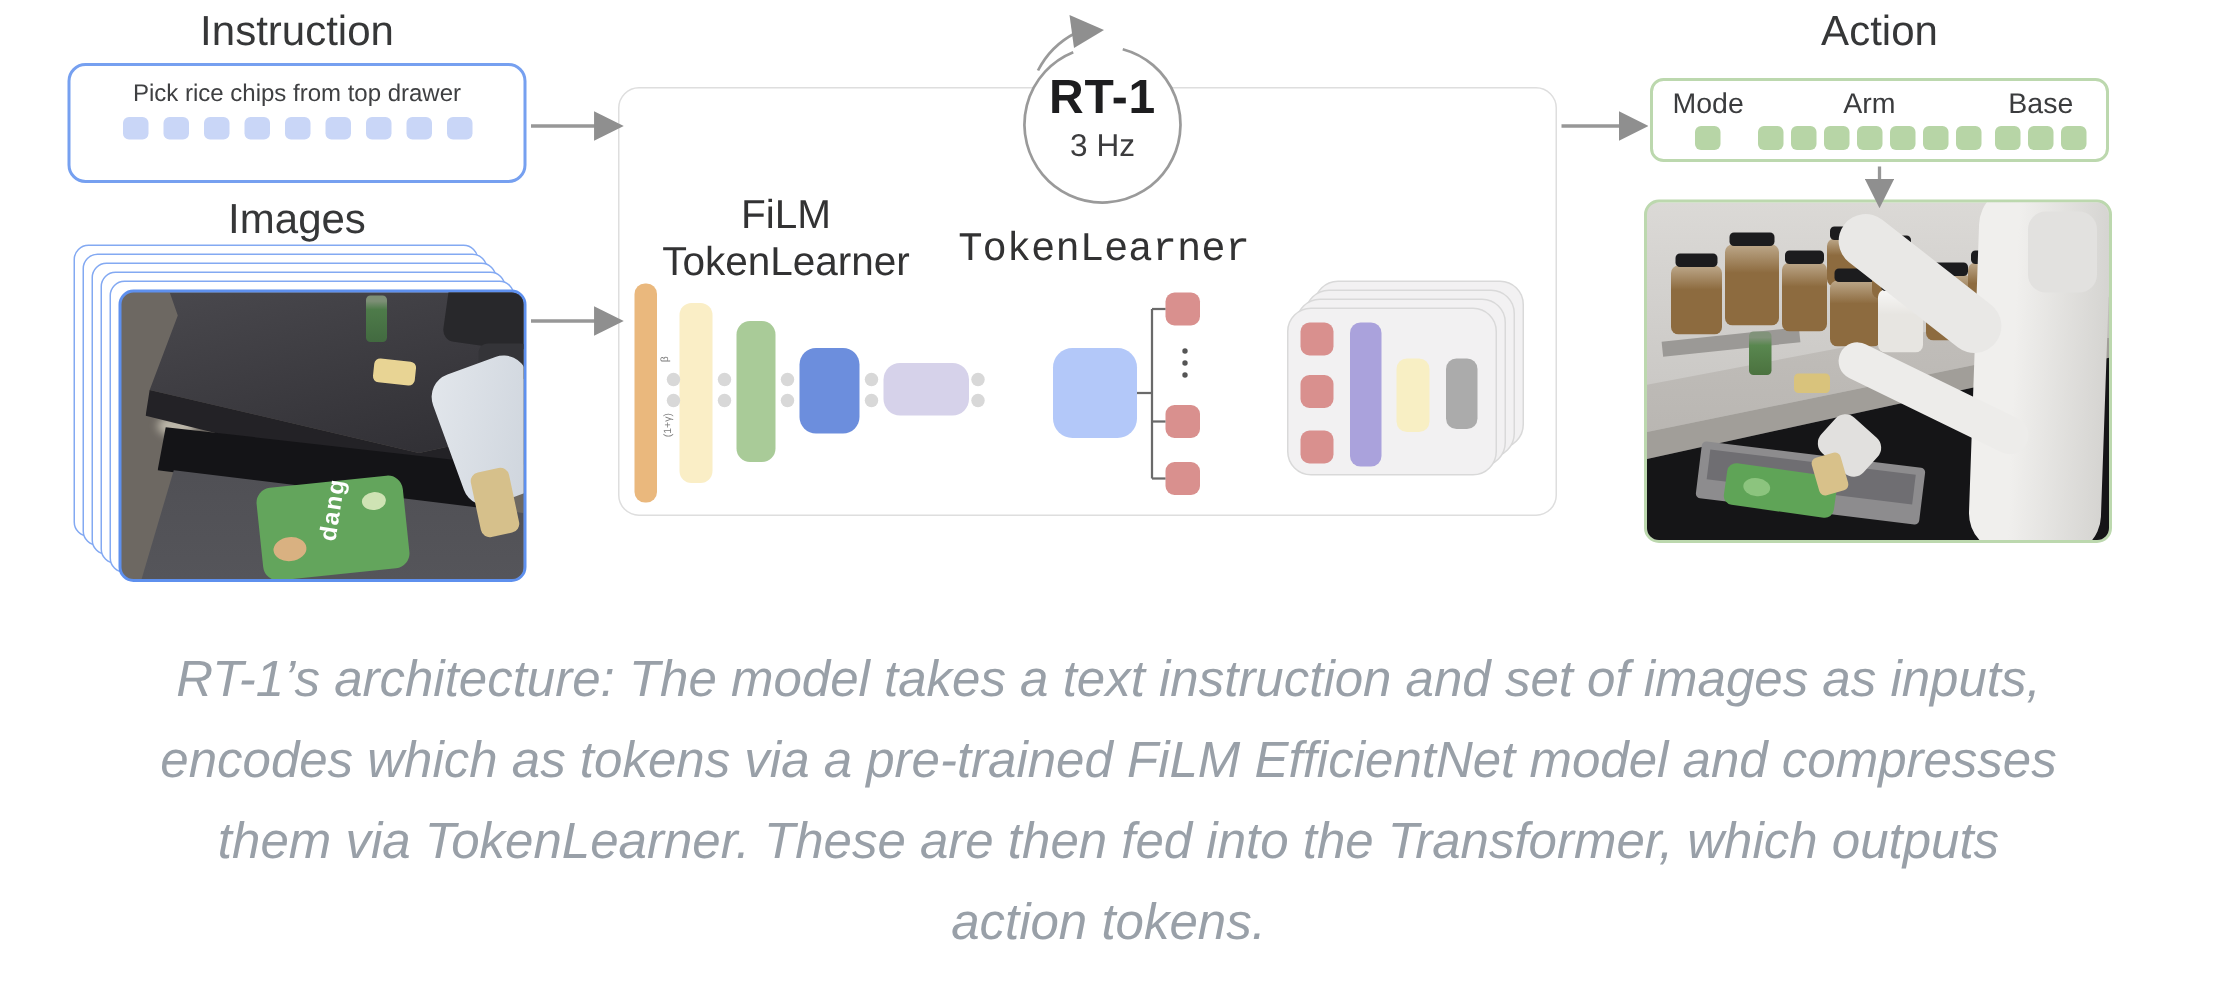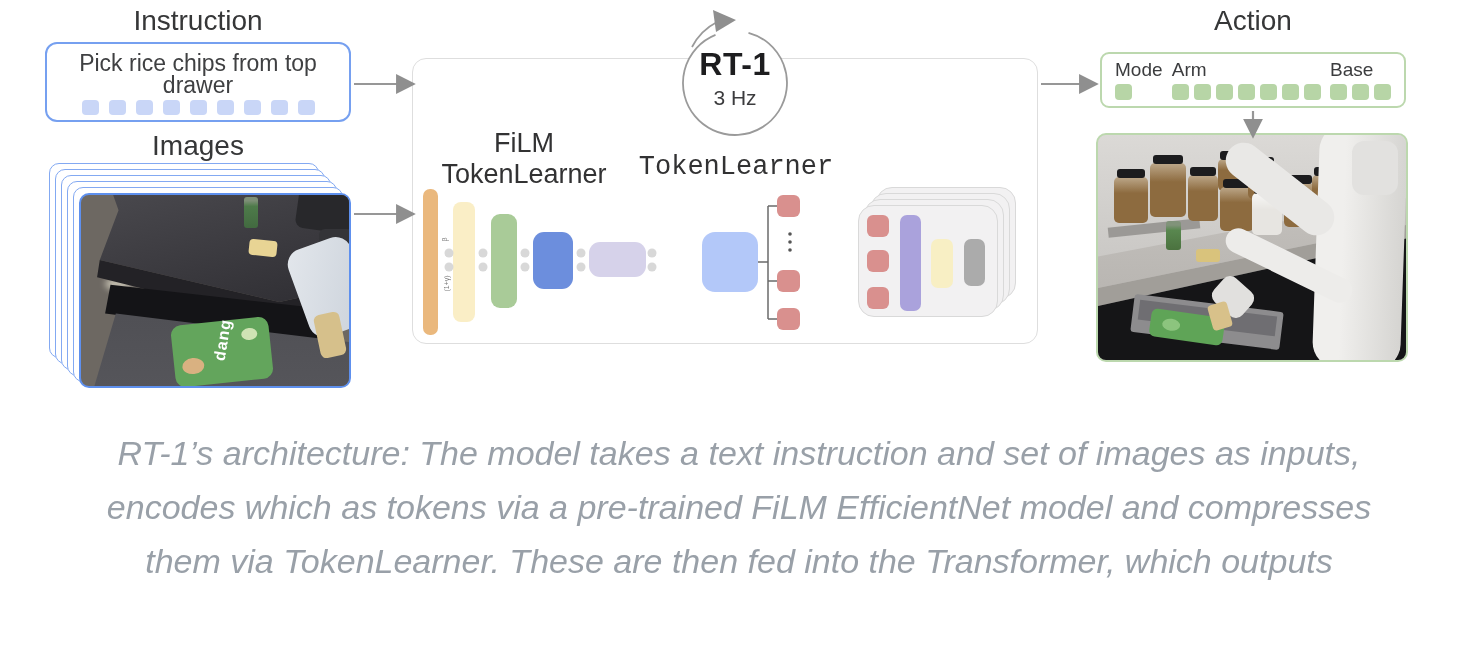--- a/index.html
+++ b/index.html
@@ -3,21 +3,21 @@
 <meta charset="utf-8">
 <style>
   html,body{margin:0;padding:0;background:#ffffff;}
   .stage{position:relative;width:1478px;height:666px;background:#fff;overflow:hidden;
          font-family:"Liberation Sans",sans-serif;}
   
   .sec-title{position:absolute;font-size:28px;color:#363738;text-align:center;}
   
   .instr-box{position:absolute;left:45px;top:42px;width:306px;height:80px;background:#fff;
              border:2px solid #76a0f0;border-radius:12px;box-sizing:border-box;text-align:center;}
-  .instr-text{margin-top:8px;font-size:23px;line-height:22px;color:#3f4042;}
+  .instr-text{margin-top:8px;font-size:16px;line-height:22px;color:#3f4042;}
   .instr-tokens{display:flex;justify-content:center;gap:10px;margin-top:4px;}
   .btok{width:17px;height:15px;border-radius:4px;background:#c9d6f7;display:inline-block;}
   
   .frame{position:absolute;width:270px;height:195px;background:#fff;border:1.6px solid #83a9f2;
          border-radius:10px;box-sizing:border-box;}
   .frame:nth-child(1){left:49px;top:163px}.frame:nth-child(2){left:55px;top:169px}
   .frame:nth-child(3){left:61px;top:175px}.frame:nth-child(4){left:67px;top:181px}
   .frame:nth-child(5){left:73px;top:187px}
   .photo{position:absolute;box-sizing:border-box;overflow:hidden;}
   .photo-l{left:79px;top:193px;width:272px;height:195px;border:2.5px solid #5e90ee;border-radius:10px;background:#6d6862;}
@@ -93,21 +93,21 @@
   
   .tf-card{position:absolute;width:140px;height:112px;background:#f2f1f2;border:1.5px solid #d9d9d9;
            border-radius:16px;box-sizing:border-box;}
   .tf-front{left:858px;top:205px;}
   .tf-front .rtok{width:22px;height:22px;}
   .tf-bar{position:absolute;border-radius:7px;}
   
   .action-box{position:absolute;left:1100px;top:52px;width:306px;height:56px;background:#fff;
               border:2px solid #bcd8ae;border-radius:9px;box-sizing:border-box;
               display:flex;justify-content:space-between;padding:5px 13px 0 13px;}
-  .ag{display:flex;flex-direction:column;align-items:flex-start;}
+  .ag{display:flex;flex-direction:column;align-items:center;}
   .ag-label{font-size:19px;color:#3b3c3e;line-height:21px;}
   .ag-tokens{display:flex;gap:5px;margin-top:4px;}
   .gtok{width:17px;height:16px;border-radius:4px;background:#b7d5a6;display:inline-block;}
   
   .caption{position:absolute;left:0;top:426px;width:1478px;text-align:center;
            font-style:italic;font-size:34px;line-height:54px;color:#99a0a8;}
   svg.overlay{position:absolute;left:0;top:0;z-index:5;pointer-events:none;}
 </style>
 </head>
 <body>
@@ -301,15 +301,16 @@
       <circle cx="790" cy="234" r="1.8"></circle>
         <circle cx="790" cy="242" r="1.8"></circle>
         <circle cx="790" cy="250" r="1.8"></circle>
     </g>
   </svg>
 
   <div class="caption">
     <div>RT-1’s architecture: The model takes a text instruction and set of images as inputs,</div>
     <div>encodes which as tokens via a pre-trained FiLM EfficientNet model and compresses</div>
     <div>them via TokenLearner. These are then fed into the Transformer, which outputs</div>
+    <div>action tokens.</div>
   </div>
 
 </div>
 
 </body></html>

